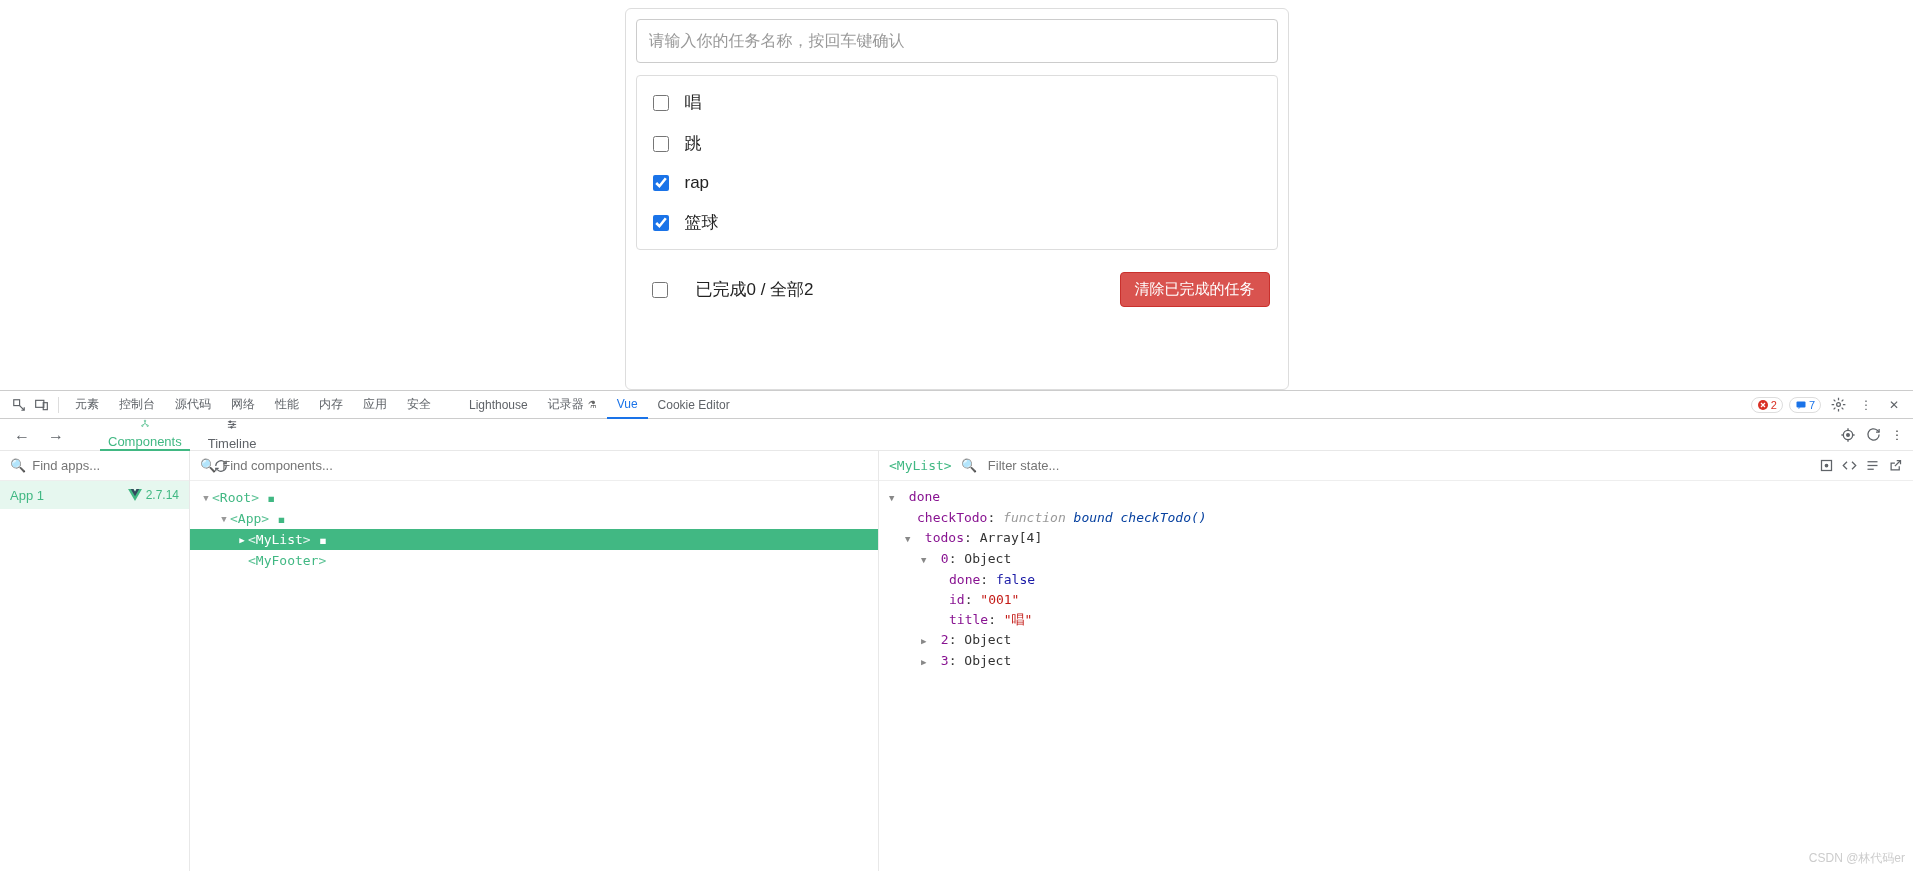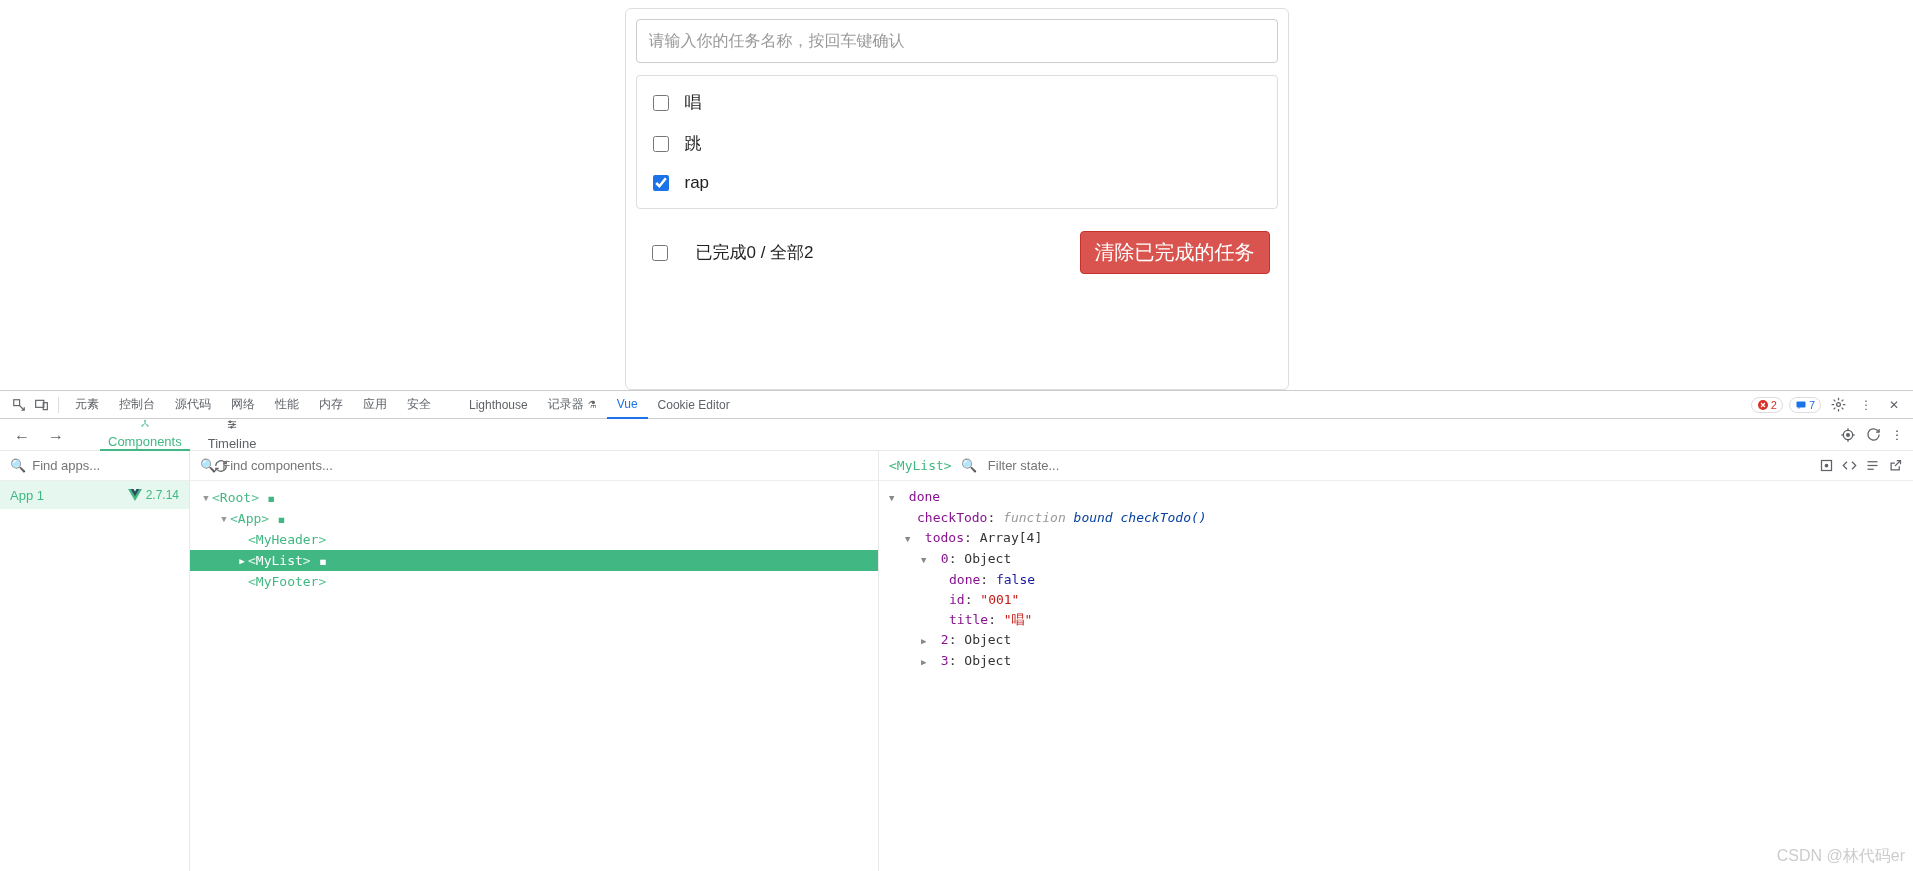--- a/index.html
+++ b/index.html
@@ -7,21 +7,21 @@
 .app-region { flex: 0 0 auto; height: 390px; display: flex; justify-content: center; padding-top: 8px; }
 .todo-card { width: 664px; border: 1px solid #ddd; border-radius: 6px; padding: 10px; background: #fff; }
 .task-input { width: 100%; height: 44px; border: 1px solid #ccc; border-radius: 4px; padding: 12px 12px; font-size: 16px; color: #333; }
 .task-input::placeholder { color: #999; }
 .list-box { border: 1px solid #ddd; border-radius: 4px; margin-top: 12px; padding: 6px 0; }
 .list-item { display: flex; align-items: center; padding: 9px 16px; font-size: 17px; color: #222; }
 .list-item input[type=checkbox] { width: 16px; height: 16px; margin-right: 16px; accent-color: #1a73e8; }
 .footer-row { display: flex; align-items: center; justify-content: space-between; padding: 22px 8px 8px 8px; }
 .footer-left { display: flex; align-items: center; font-size: 17px; color: #222; justify-content: space-between; }
 .footer-left input[type=checkbox] { width: 16px; height: 16px; margin-left: 8px; margin-right: 28px; }
-.clear-btn { background: #d9534f; color: #fff; border: 1px solid #c9302c; border-radius: 4px; padding: 7px 14px; font-size: 20px; cursor: pointer; }
+.clear-btn { background: #d9534f; color: #fff; border: 1px solid #c9302c; border-radius: 4px; padding: 7px 14px; font-size: 15px; cursor: pointer; }
 
 
 .devtools { flex: 1 1 auto; border-top: 1px solid #ccc; display: flex; flex-direction: column; font-size: 12px; color: #333; background: #fff; min-height: 0; }
 .dt-tabs { height: 28px; border-bottom: 1px solid #ccc; display: flex; align-items: center; padding: 0 8px; gap: 0; position: relative; }
 .dt-tabs .icon-btn { width: 22px; height: 22px; display: flex; align-items: center; justify-content: center; color: #5f6368; cursor: pointer; }
 .dt-tab { padding: 0 10px; height: 28px; display: flex; align-items: center; color: #5f6368; cursor: pointer; gap: 4px; }
 .dt-tab.active { color: #1a73e8; border-bottom: 2px solid #1a73e8; margin-bottom: -1px; }
 .dt-right { margin-left: auto; display: flex; align-items: center; gap: 6px; }
 .badge { display: inline-flex; align-items: center; gap: 2px; padding: 1px 5px; border-radius: 8px; font-size: 11px; border: 1px solid #ddd; }
 .badge.err { color: #d93025; }
@@ -66,41 +66,45 @@
 .state-icons span { cursor: pointer; }
 .state-body { padding: 6px 10px; font-family: Menlo, Consolas, monospace; font-size: 13px; line-height: 20px; overflow: auto; }
 .k-section { color: #881391; }
 .k-key { color: #881391; }
 .k-type { color: #999; font-style: italic; }
 .k-func { color: #0842A0; font-style: italic; }
 .k-bool { color: #1a1aa6; }
 .k-str { color: #c41a16; }
 .k-punc { color: #333; }
 .arrow-s { color: #888; font-size: 9px; display: inline-block; width: 12px; }
-.watermark { position: absolute; right: 8px; bottom: 4px; color: #ccc; font-size: 16px; pointer-events: none; }
+.watermark { position: absolute; right: 8px; bottom: 4px; color: #ccc; font-size: 12px; pointer-events: none; }
 svg { display: block; }
 </style>
 </head>
 <body>
 
 <div class="app-region">
   <div class="todo-card">
     <input class="task-input" type="text" placeholder="请输入你的任务名称，按回车键确认" style="">
     <div class="list-box">
       <div class="list-item">
         <input type="checkbox" style="">
         <span>唱</span>
       </div>
       <div class="list-item">
         <input type="checkbox" style="">
         <span>跳</span>
       </div>
       <div class="list-item">
         <input type="checkbox" checked="" style="">
         <span>rap</span>
+      </div>
+      <div class="list-item">
+        <input type="checkbox" checked="" style="">
+        <span>篮球</span>
       </div>
     </div>
     <div class="footer-row">
       <div class="footer-left">
         <input type="checkbox" style="">
         <span>已完成0 / 全部2</span>
       </div>
       <button class="clear-btn">清除已完成的任务</button>
     </div>
   </div>
@@ -243,23 +247,20 @@
         <div class="tree-row" style="padding-left:10px">
           <span class="arrow">▼</span>
           <span class="comp-name"><span class="angle">&lt;</span><span>Root</span><span class="angle">&gt;</span></span>
           <span class="dot">▪</span>
         </div>
         <div class="tree-row" style="padding-left:28px">
           <span class="arrow">▼</span>
           <span class="comp-name"><span class="angle">&lt;</span>App<span class="angle">&gt;</span></span>
           <span class="dot">▪</span>
         </div>
-        <div class="tree-row" style="padding-left:58px">
-          <span class="comp-name"><span class="angle">&lt;</span>MyHeader<span class="angle">&gt;</span></span>
-        </div>
         <div class="tree-row sel" style="padding-left:46px">
           <span class="arrow">▶</span>
           <span class="comp-name"><span class="angle">&lt;</span>MyList<span class="angle">&gt;</span></span>
           <span class="dot">▪</span>
         </div>
         <div class="tree-row" style="padding-left:58px">
           <span class="comp-name"><span class="angle">&lt;</span>MyFooter<span class="angle">&gt;</span></span>
         </div>
       </div>
     </div>

